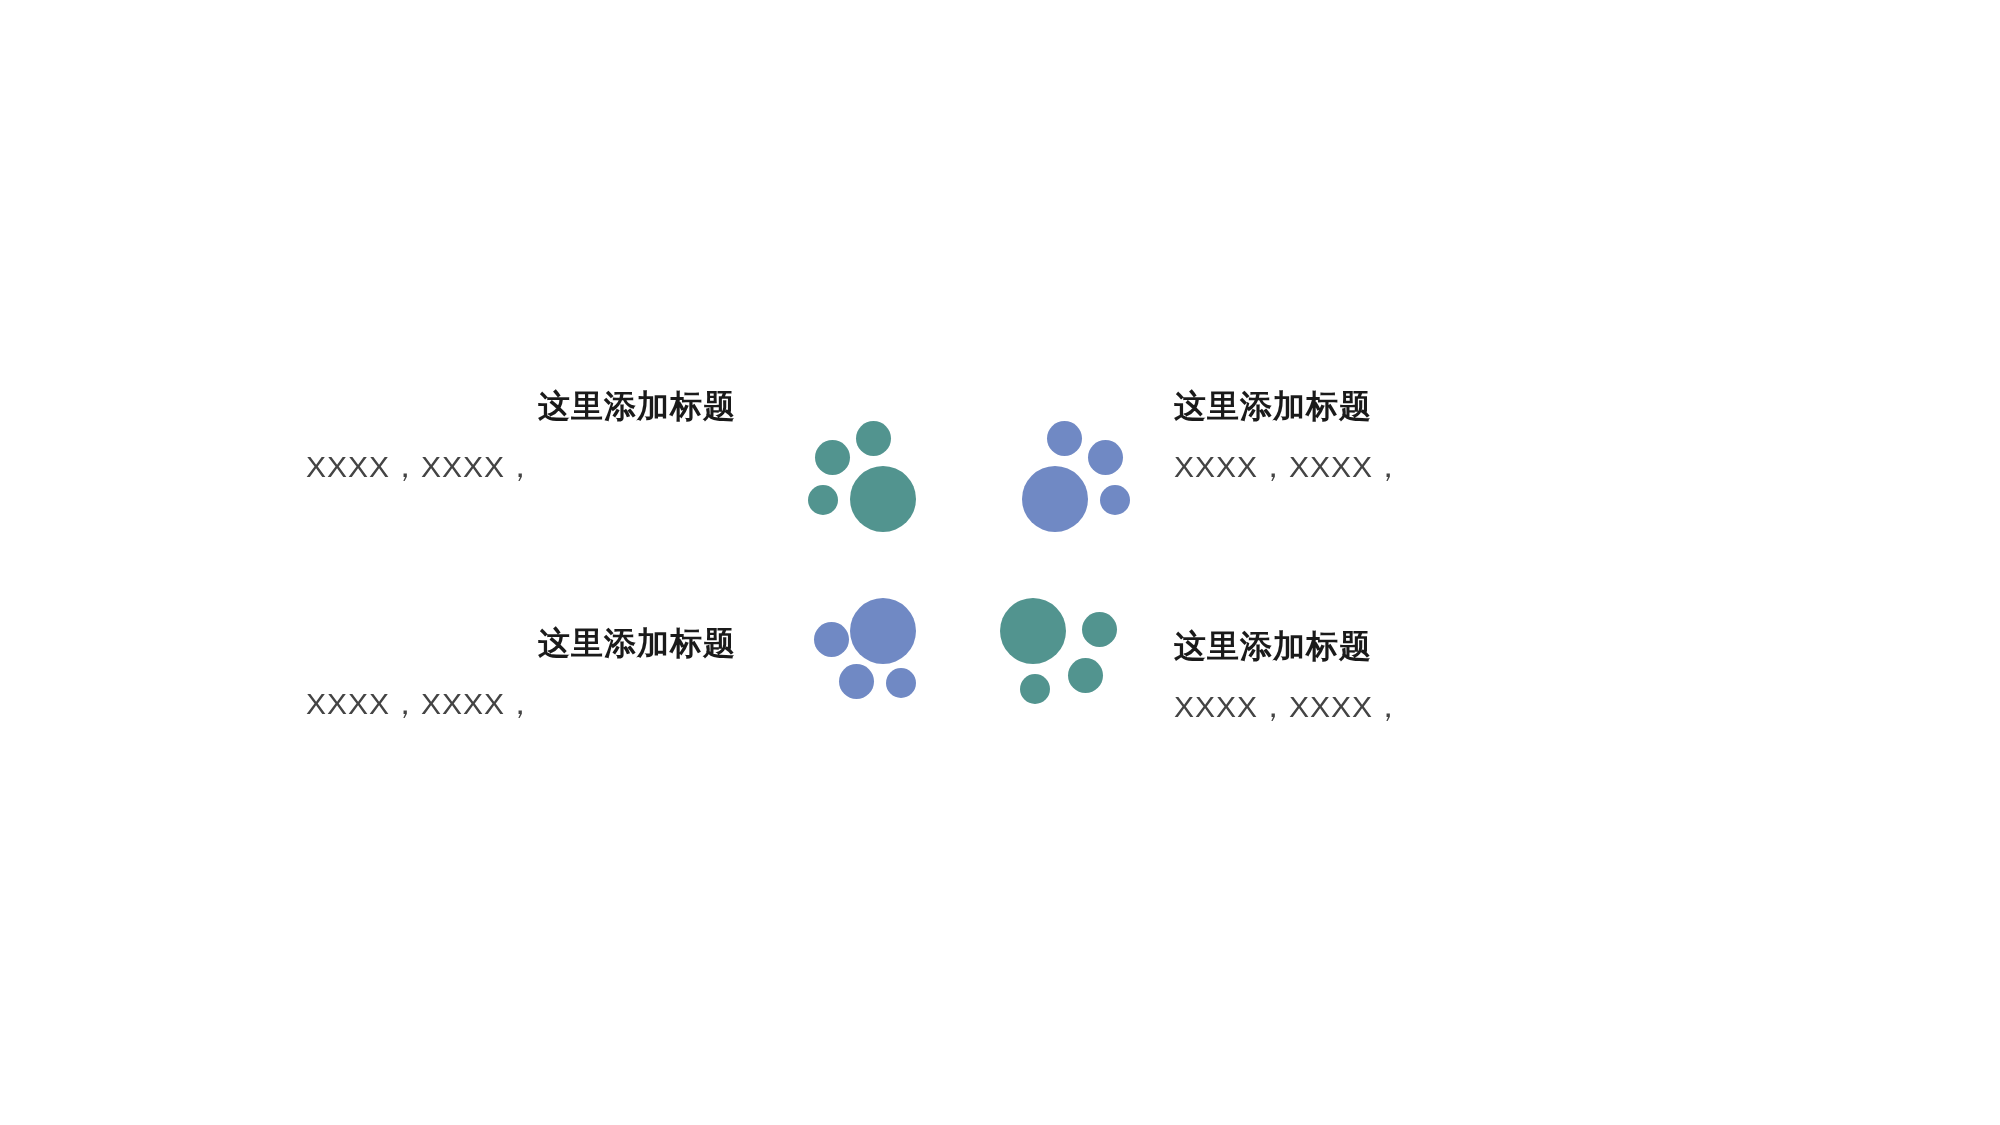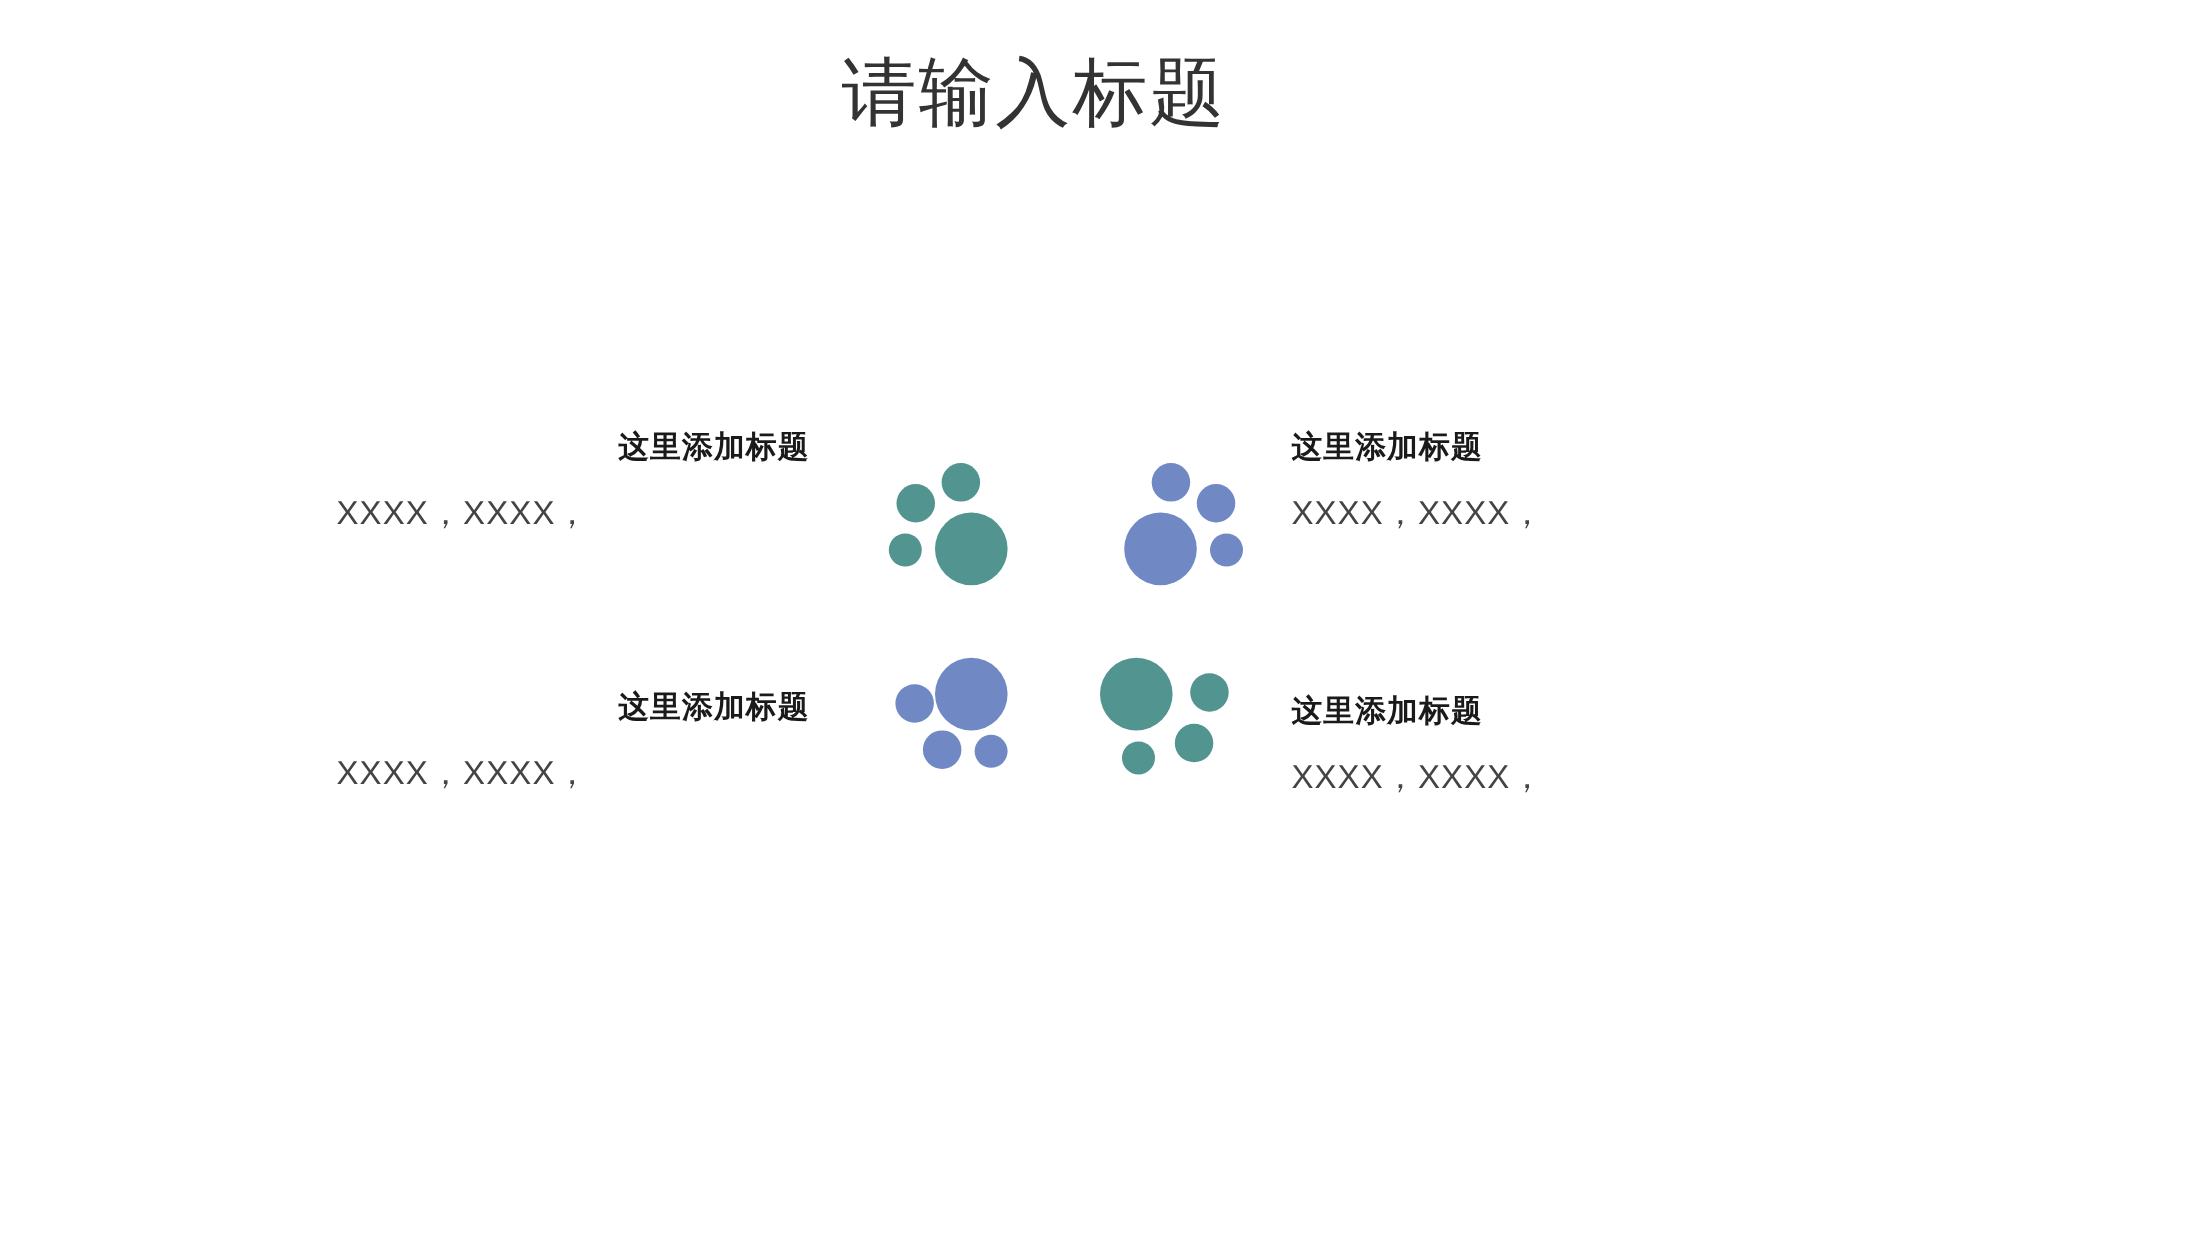--- a/index.html
+++ b/index.html
@@ -36,21 +36,21 @@
     letter-spacing: 2px;
     white-space: nowrap;
   }
 
   
   .block {
     position: absolute;
     width: 540px;
   }
   .block .heading {
-    font-size: 28px;
+    font-size: 32px;
     line-height: 38px;
     font-weight: 700;
     color: #1a1a1a;
     letter-spacing: 1px;
     white-space: nowrap;
   }
   .block .body {
     font-size: 30px;
     line-height: 38px;
     font-weight: 400;
@@ -123,21 +123,20 @@
   .paw.orient-d .pad   { width: 66px; height: 66px; left: 0px;   top: 2px;  }
   .paw.orient-d .toe1  { width: 35px; height: 35px; left: 82px;  top: 16px; }
   .paw.orient-d .toe2  { width: 35px; height: 35px; left: 68px;  top: 62px; }
   .paw.orient-d .toe3  { width: 30px; height: 30px; left: 20px;  top: 78px; }
 </style>
 </head>
 <body>
 
 <div id="slide" style="background: rgb(255, 255, 255);">
 
-  <div class="slide-title" style="color: rgb(51, 51, 51);">请输入标题</div>
 
   <div class="block left" id="block-top-left">
     <div class="heading" style="color: rgb(26, 26, 26);">这里添加标题</div>
     <div class="body" style="color: rgb(68, 68, 68);">XXXX，XXXX，</div>
   </div>
 
   <div class="paw orient-a" id="paw-top-left">
     <span class="dot pad" style="background: rgb(82, 148, 143);"></span>
     <span class="dot toe1" style="background: rgb(82, 148, 143);"></span>
     <span class="dot toe2" style="background: rgb(82, 148, 143);"></span>

